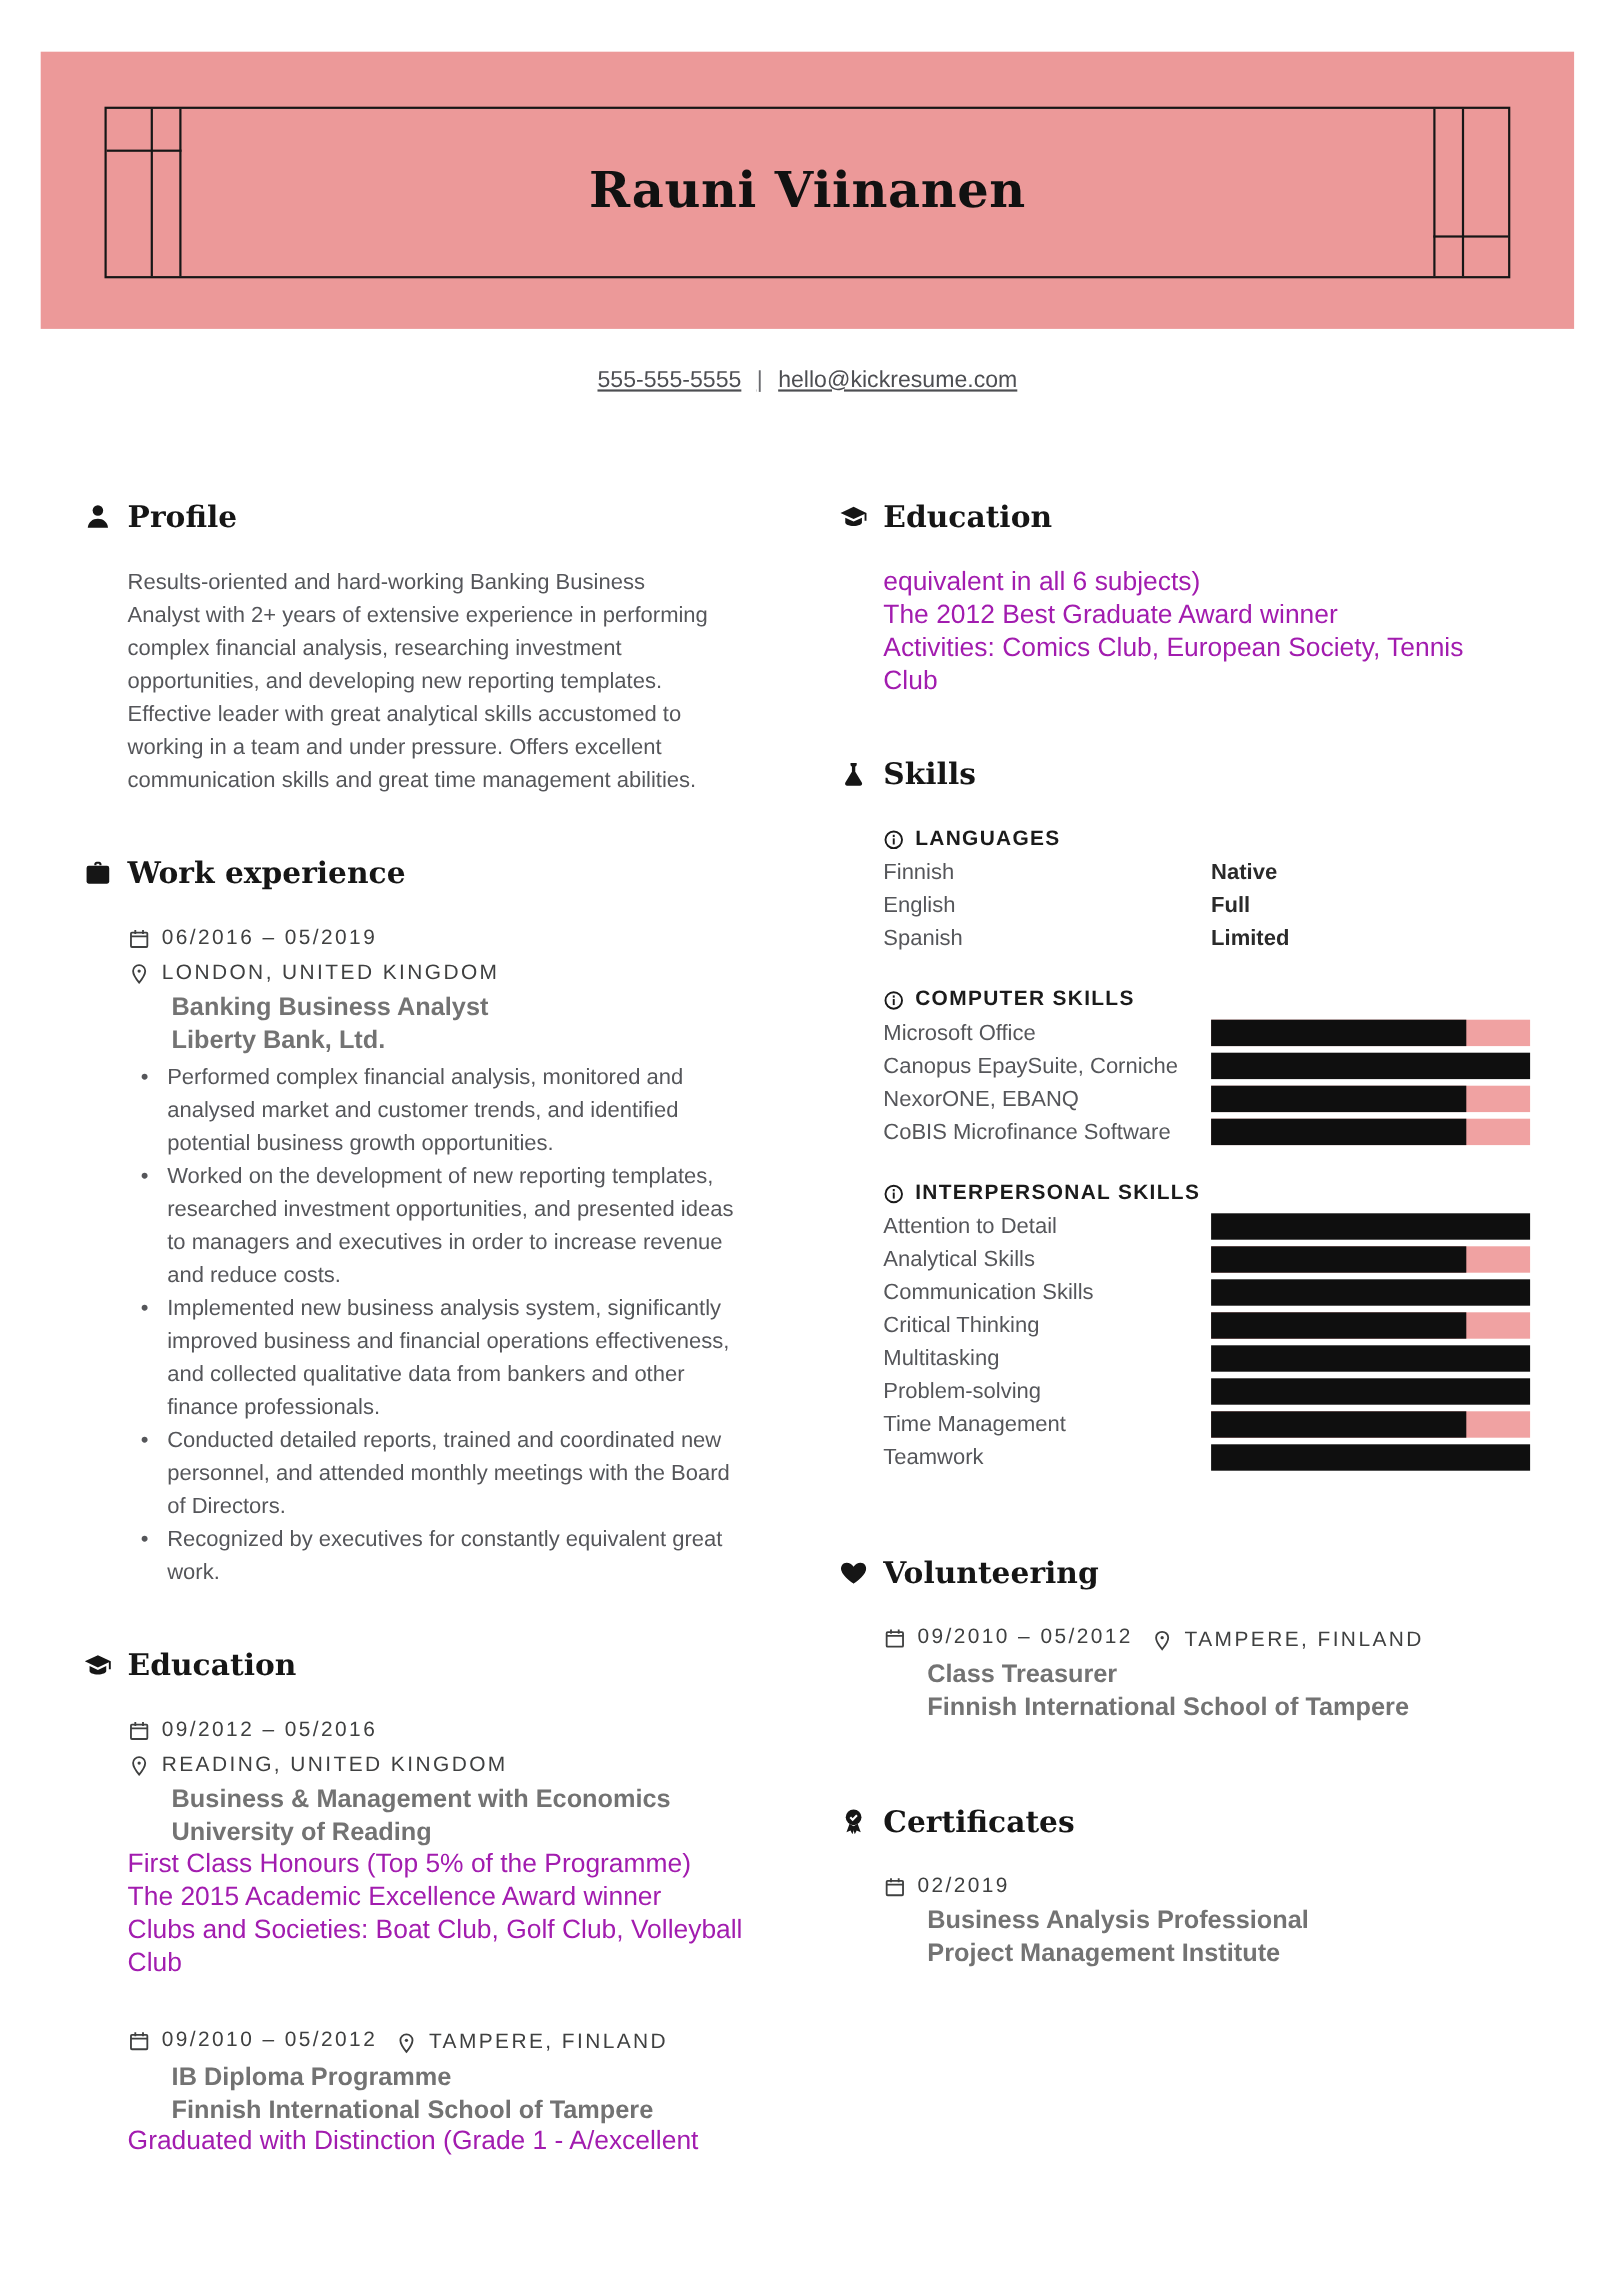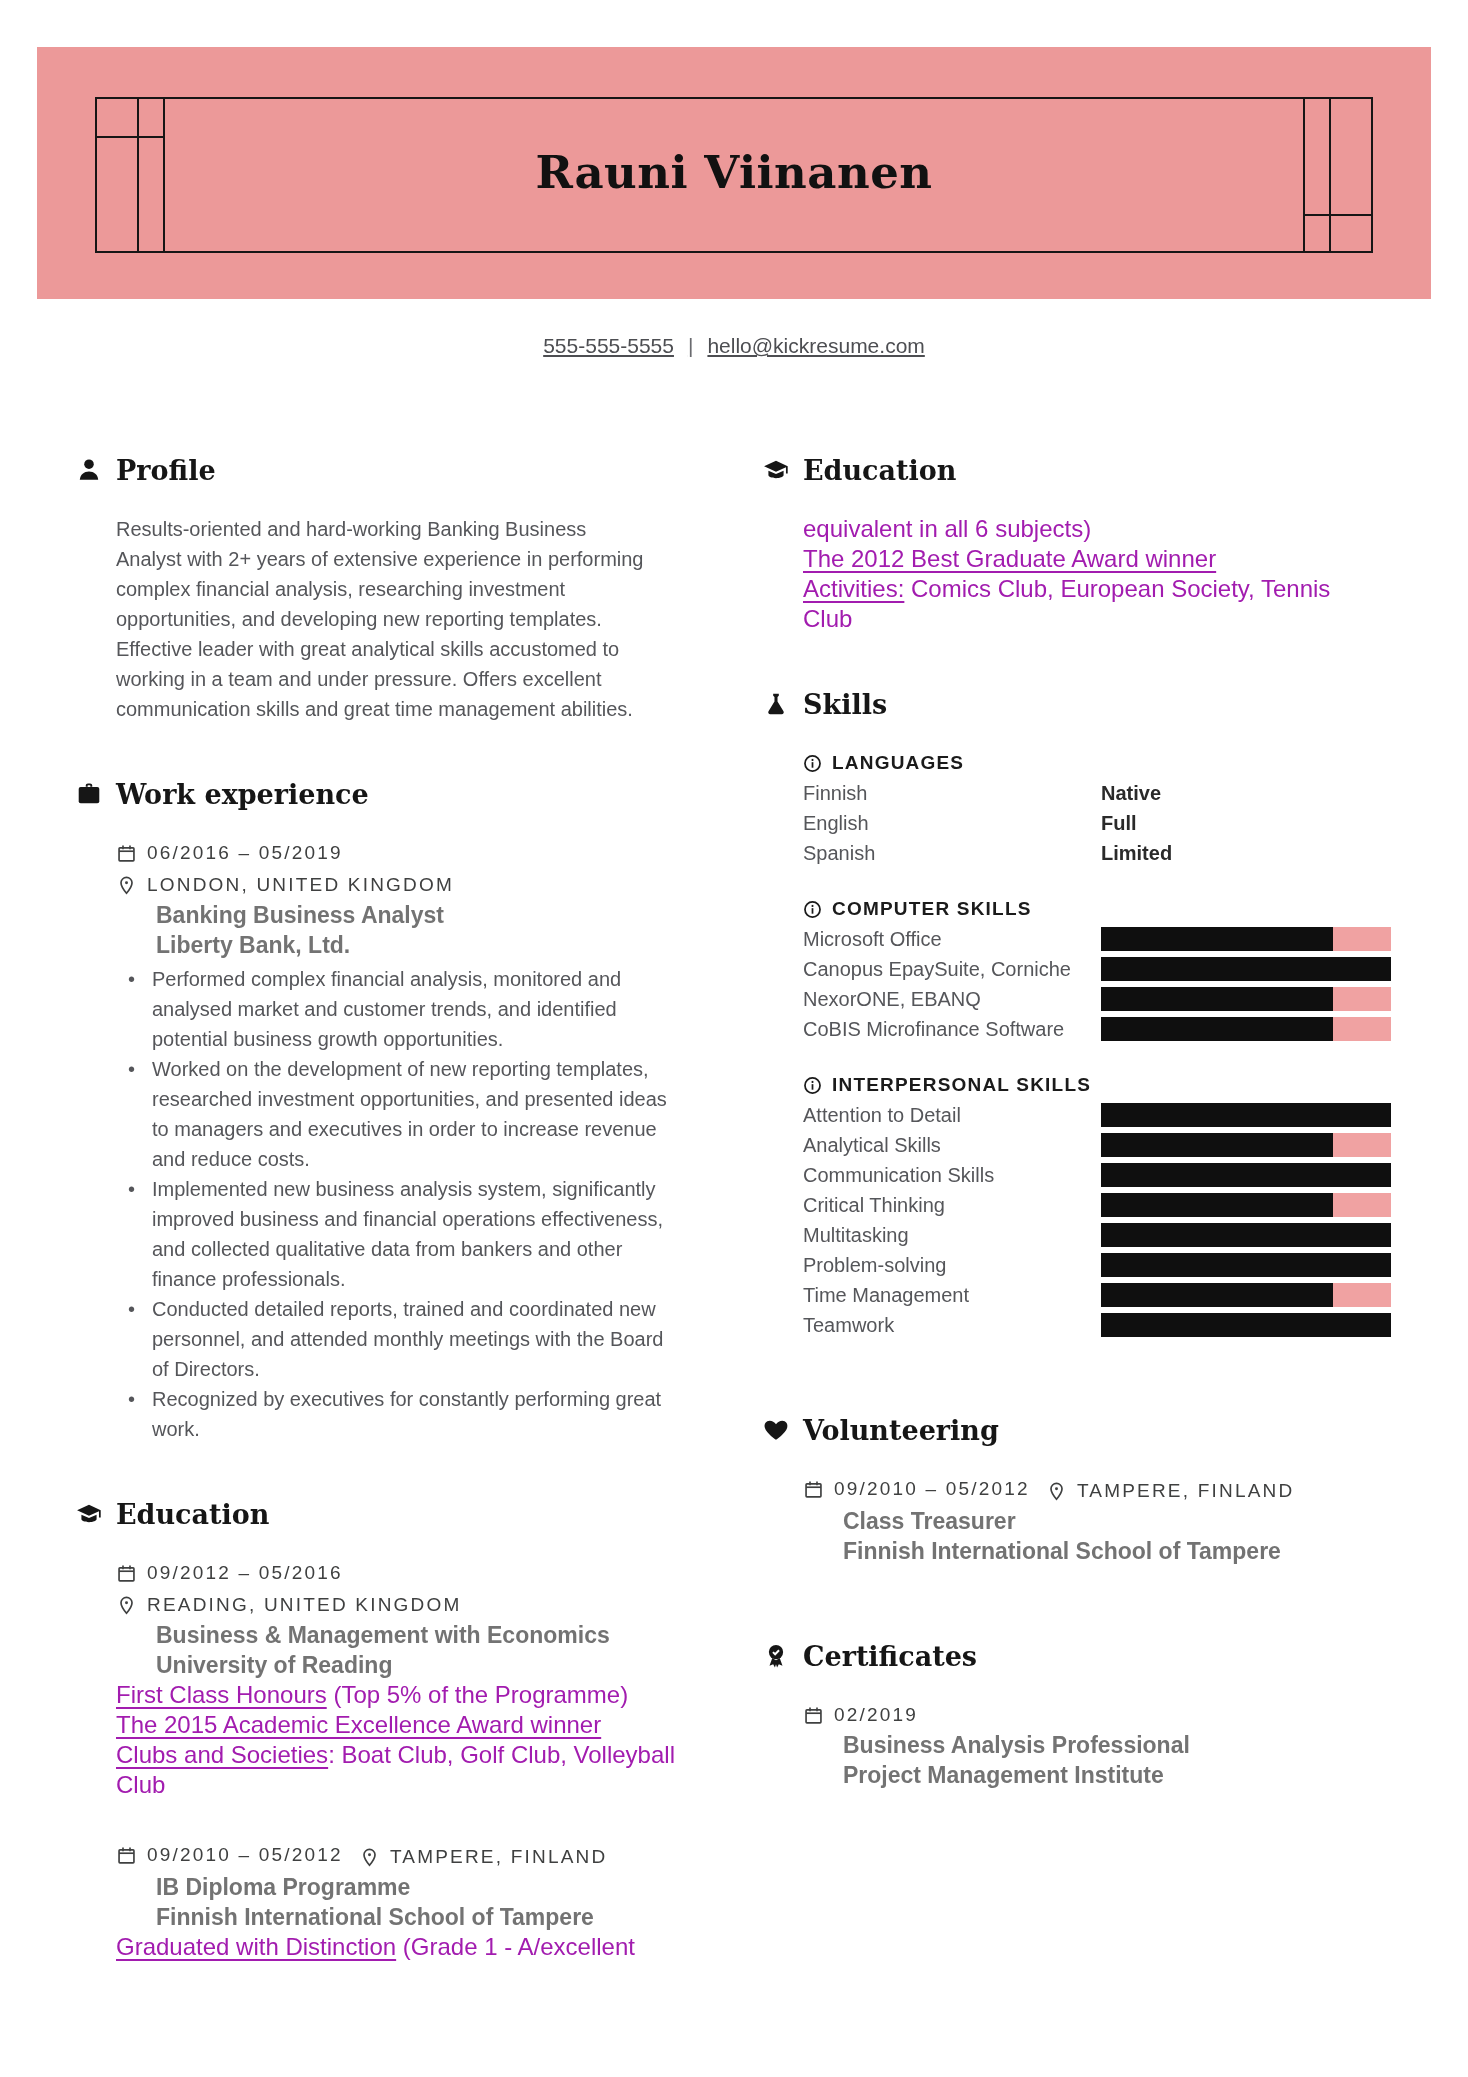--- a/index.html
+++ b/index.html
@@ -71,21 +71,21 @@
 
   .entry { margin-top:4px; }
   .entry + .entry { margin-top:40px; }
   .bold-line { font-size:23px; line-height:30px; font-weight:bold; color:#737373; width:560px;margin-left:40px; }
 
   ul.bullets { list-style:none; margin-top:4px; width:562px; }
   ul.bullets li { display:flex; font-size:20px; line-height:30px; color:#55565a; }
   ul.bullets li .dot { width:36px; flex:0 0 36px; padding-left:12px; color:#55565a; }
 
   .detail-line { font-size:24px; line-height:30px; color:#a21caf; width:560px; }
-  .detail-line .u { text-decoration:underline; text-underline-offset:4px; }
+  .detail-line .u { text-underline-offset:4px; }
 
   
   .subhead { display:flex; align-items:center; gap:10px; height:30px;
              font-size:19px; font-weight:bold; color:#1b1b1b; letter-spacing:1.2px; }
   .subhead .info-ic { width:19px; height:19px; flex:0 0 19px; }
   .sub-block { margin-top:2px; margin-bottom:26px; }
   .sub-block:last-child { margin-bottom:0; }
 
   .lang-row { display:flex; align-items:center; height:30px; font-size:20px;gap:36px; }
   .lang-name { flex:1; color:#55565a; }
@@ -177,21 +177,21 @@
               <li>
                   <span class="dot">•</span>
                   <span>Implemented new business analysis system, significantly improved business and financial operations effectiveness, and collected qualitative data from bankers and other finance professionals.</span>
                 </li>
               <li>
                   <span class="dot">•</span>
                   <span>Conducted detailed reports, trained and coordinated new personnel, and attended monthly meetings with the Board of Directors.</span>
                 </li>
               <li>
                   <span class="dot">•</span>
-                  <span>Recognized by executives for constantly performing great work.</span>
+                  <span>Recognized by executives for constantly equivalent great work.</span>
                 </li>
             </ul>
           </div>
         </div>
       </div>
 
       <div class="section">
         <div class="sec-head">
           <svg class="sec-icon" viewBox="0 0 24 24" fill="#161616">
               <path d="M12 3.5 1 8.6l11 5.1 9.2-4.3v5.8h1.6V8.6z"></path>

